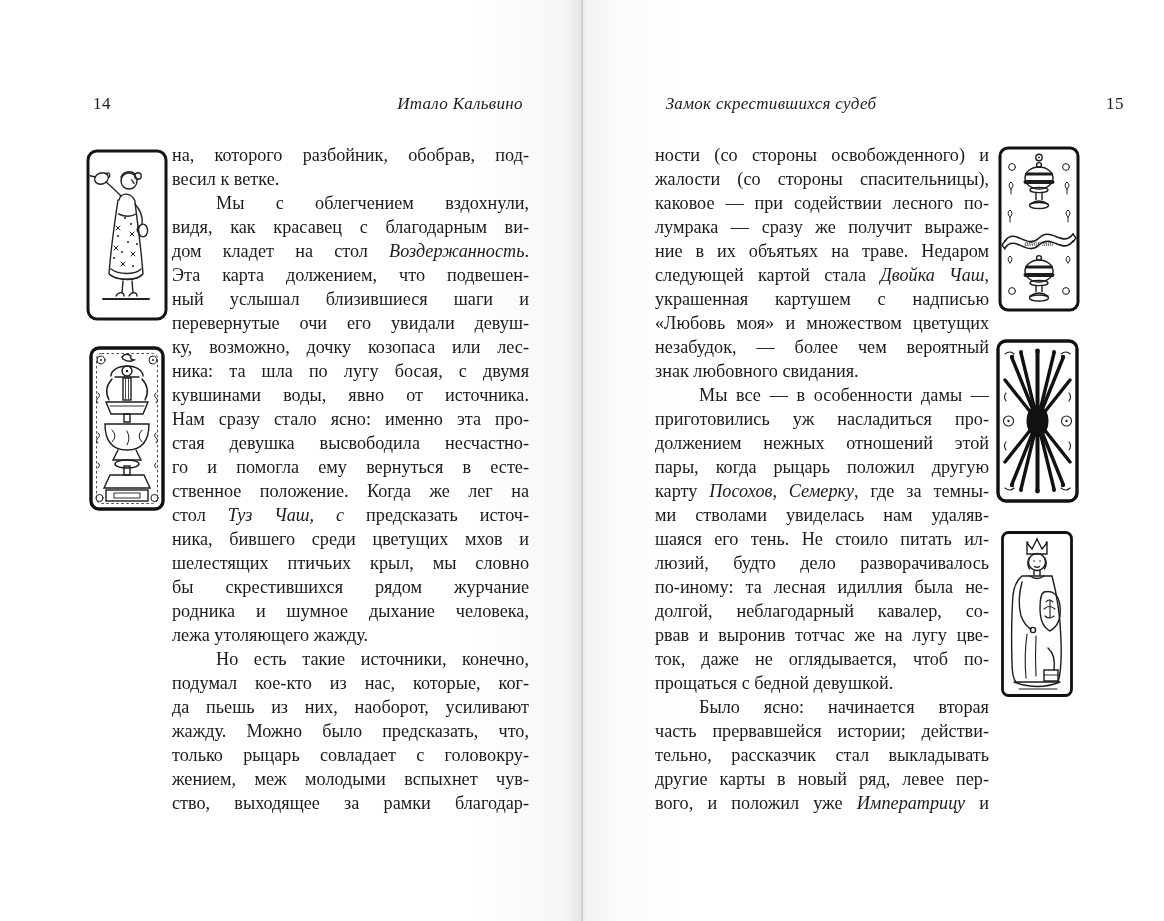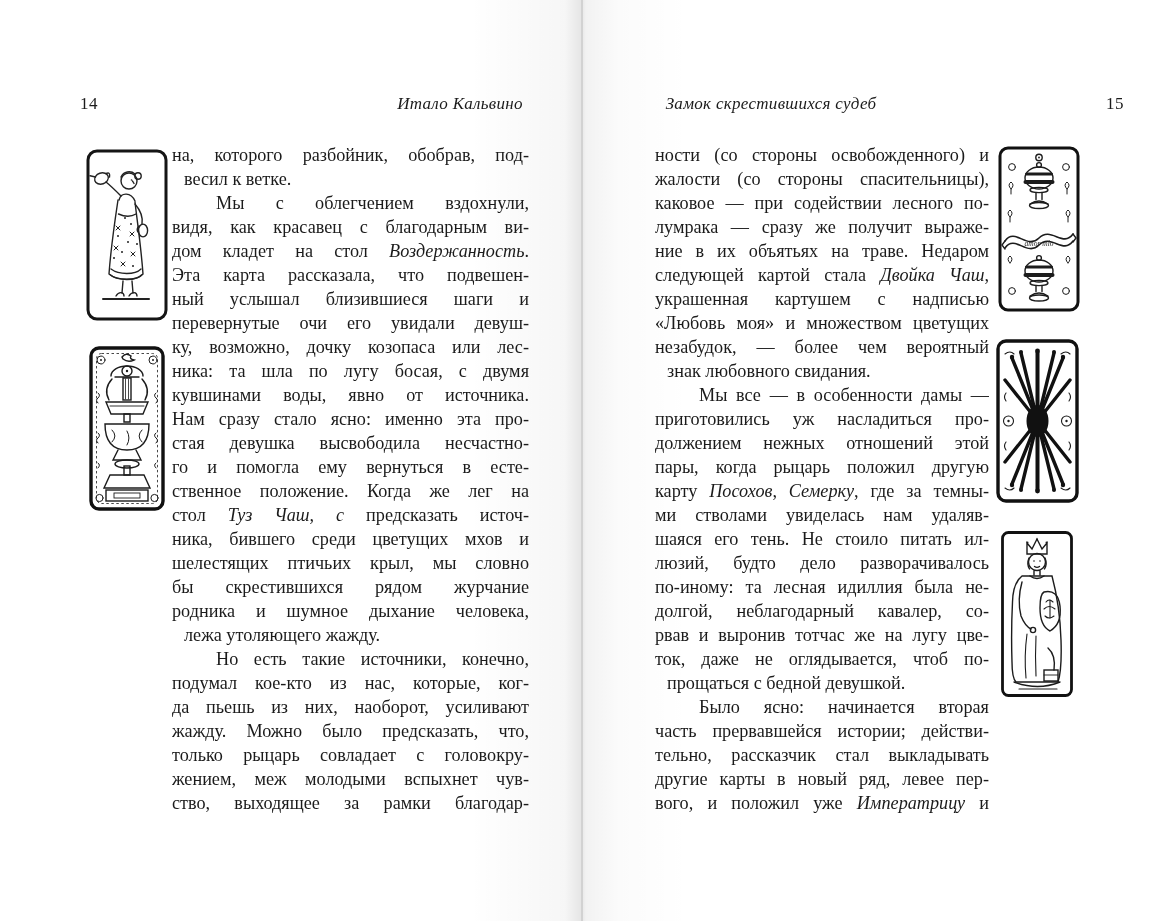--- a/index.html
+++ b/index.html
@@ -19,38 +19,38 @@
       rgba(0,0,0,0.05) 116px,
       rgba(0,0,0,0.015) 150px,
       rgba(0,0,0,0) 220px);
     pointer-events:none;
   }
   .spine-line{
     position:absolute;top:0;left:581px;width:2px;height:921px;
     background:#d2d2d2;pointer-events:none;
   }
   .pagenum{position:absolute;top:94px;font-size:17px;letter-spacing:0.5px;}
-  .pagenum.pn-left{left:80px;}
+  .pagenum.pn-left{left:93px;}
   .pagenum.pn-right{left:1058px;margin-left:48px;}
   .running{
     position:absolute;top:94px;font-size:17px;font-style:italic;
     white-space:nowrap;transform:translateX(-50%);letter-spacing:0.3px;
   }
   .running.rt-left{left:440px;margin-left:20px;}
   .running.rt-right{left:771px;}
   .textcol{
     position:absolute;top:143px;font-size:18.2px;line-height:24px;
   }
   .textcol.tc-left{left:172px;width:357px;}
   .textcol.tc-right{left:655px;width:334px;}
   .bline{
     height:24px;overflow:hidden;white-space:nowrap;
     text-align:justify;text-align-last:justify;
   }
-  .bline.last{text-align-last:left;margin-left:12px;}
+  .bline.last{text-align-last:left;}
   .bline.ind{text-indent:44px;}
   .bline i{font-style:italic;}
   .card{position:absolute;}
   .card svg{display:block;}
   #card-temperance{left:85px;top:148px;}
   #card-ace-cups{left:88px;top:345px;}
   #card-two-cups{left:997px;top:145px;}
   #card-seven-staves{left:995px;top:338px;}
   #card-empress{left:1000px;top:530px;}
 </style>
@@ -151,21 +151,21 @@
         </g>
       </svg>
     </div>
 
     <div class="textcol tc-left">
         <div class="bline"><span>на, которого разбойник, обобрав, под-</span></div>
         <div class="bline last"><span>весил к ветке.</span></div>
         <div class="bline ind"><span>Мы с облегчением вздохнули,</span></div>
         <div class="bline"><span>видя, как красавец с благодарным ви-</span></div>
         <div class="bline"><span>дом кладет на стол </span><i>Воздержанность</i><span>.</span></div>
-        <div class="bline"><span>Эта карта рассказала, что подвешен-</span></div>
+        <div class="bline"><span>Эта карта должением, что подвешен-</span></div>
         <div class="bline"><span>ный услышал близившиеся шаги и</span></div>
         <div class="bline"><span>перевернутые очи его увидали девуш-</span></div>
         <div class="bline"><span>ку, возможно, дочку козопаса или лес-</span></div>
         <div class="bline"><span>ника: та шла по лугу босая, с двумя</span></div>
         <div class="bline"><span>кувшинами воды, явно от источника.</span></div>
         <div class="bline"><span>Нам сразу стало ясно: именно эта про-</span></div>
         <div class="bline"><span>стая девушка высвободила несчастно-</span></div>
         <div class="bline"><span>го и помогла ему вернуться в есте-</span></div>
         <div class="bline"><span>ственное положение. Когда же лег на</span></div>
         <div class="bline"><span>стол </span><i>Туз Чаш, с</i><span> предсказать источ-</span></div>

